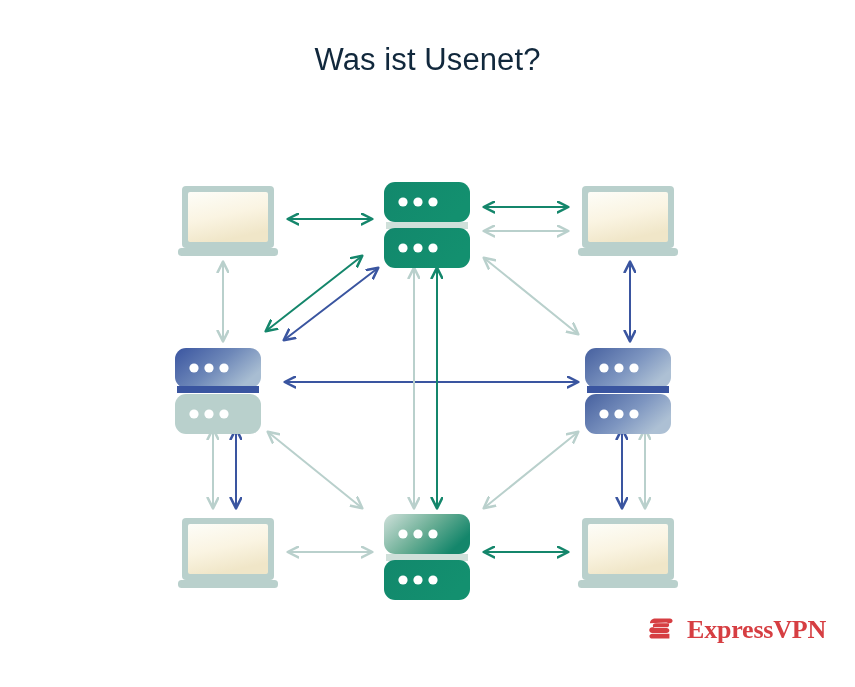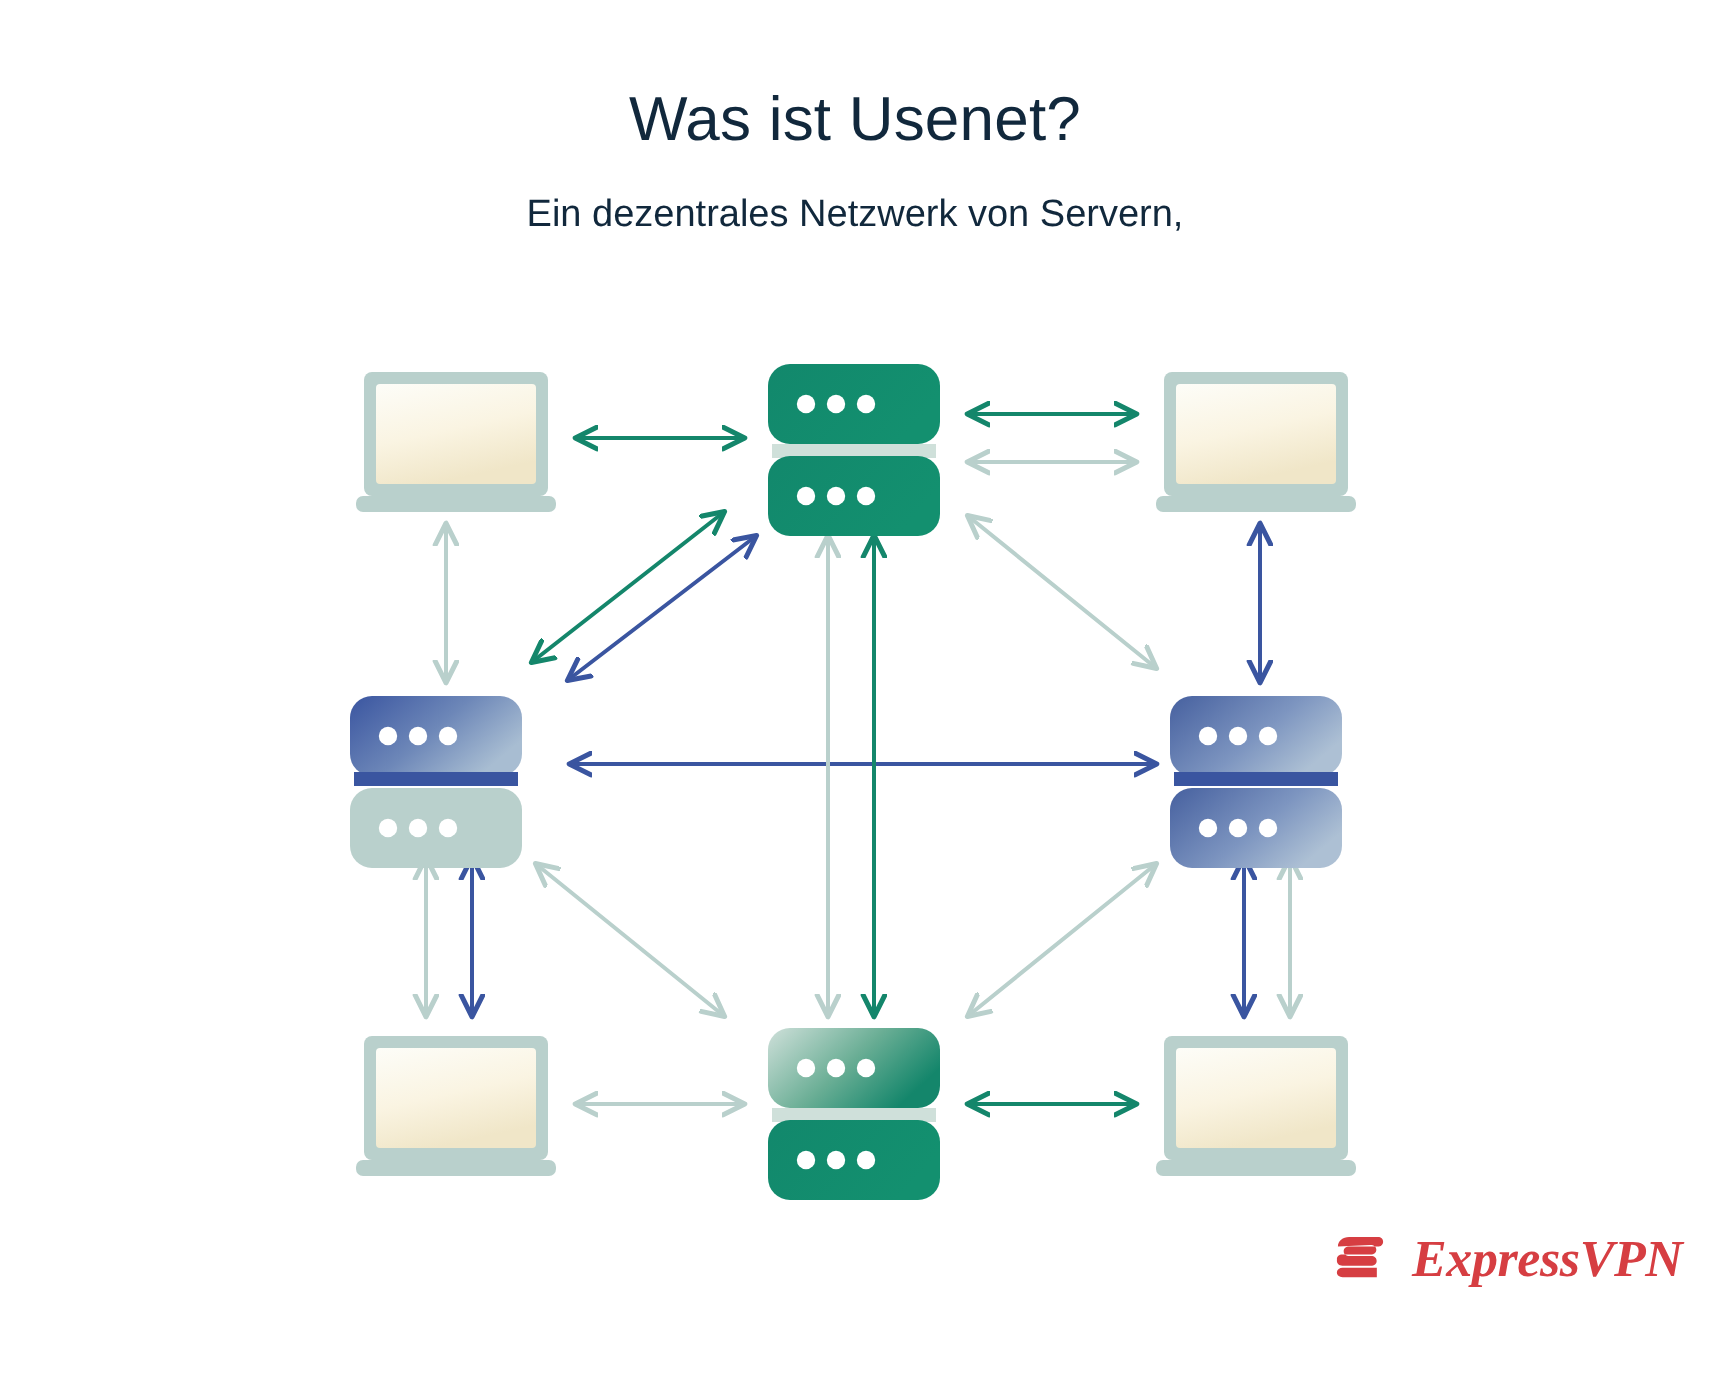--- a/index.html
+++ b/index.html
@@ -24,38 +24,38 @@
     text-align:center;
     font-size:19px;font-weight:400;color:#11283c;
     line-height:26px;
   }
 
   
   .diagram{position:absolute;top:0;left:0;width:855px;height:687px;}
 
   
   .logo{
-    position:absolute;left:663px;top:613px;
-    display:flex;align-items:center;gap:9px;font-style:italic;
+    position:absolute;left:644px;top:613px;
+    display:flex;align-items:center;gap:9px;
   }
   .logo-mark{width:34px;height:34px;display:block;}
   .logo-text{
     font-family:"Liberation Serif", serif;
     font-size:26px;font-weight:700;color:#d63e42;
     letter-spacing:-.2px;line-height:1;
   }
 </style>
 </head>
 <body>
 
 <div class="stage">
 
   <div class="title">Was ist Usenet?</div>
   <div class="subtitle">
-    <span>Ein dezentrales Netzwerk von Servern,</span><br>
+    <br>
   </div>
 
   <svg class="diagram" viewBox="0 0 855 687" xmlns="http://www.w3.org/2000/svg">
     <defs>
 
       <linearGradient id="gScreen" x1="0" y1="0" x2="0.35" y2="1">
         <stop offset="0%" stop-color="#fdfdf8"></stop>
         <stop offset="55%" stop-color="#faf4e2"></stop>
         <stop offset="100%" stop-color="#f0e6c8"></stop>
       </linearGradient>

